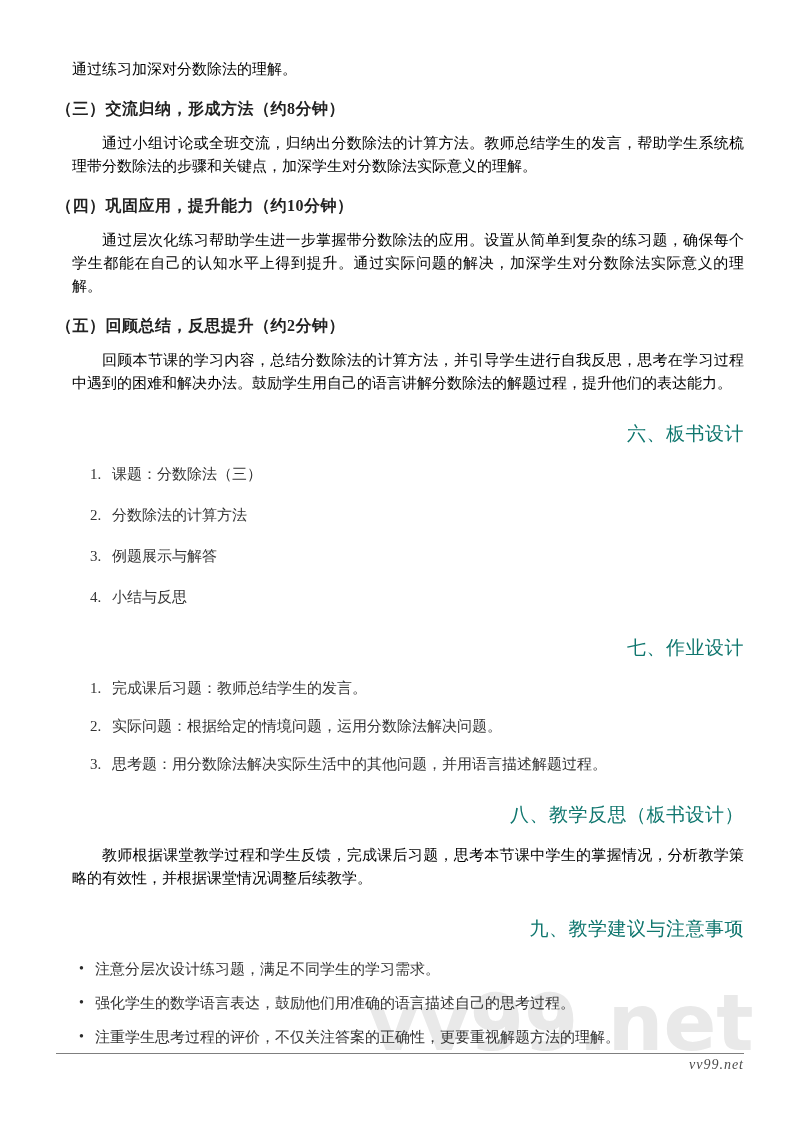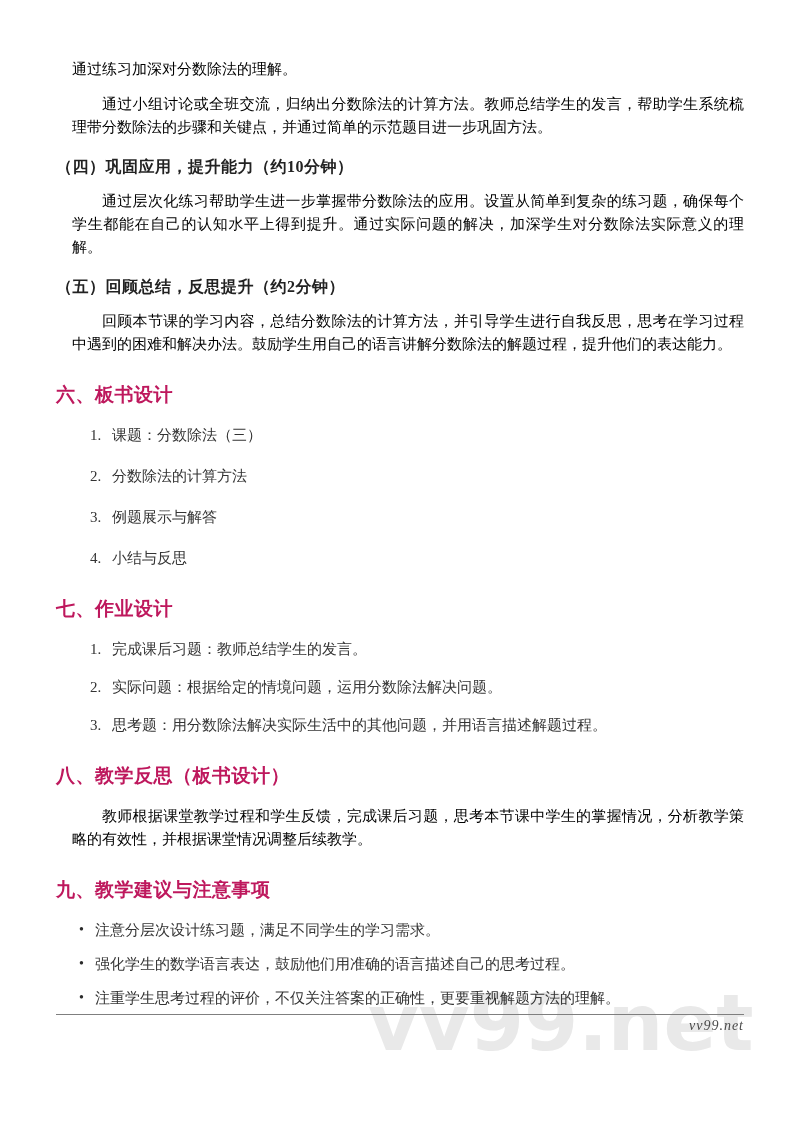--- a/index.html
+++ b/index.html
@@ -31,23 +31,24 @@
     line-height: 23px;
     margin: 16px 0 12px 0;
     font-weight: 700;
     color: #222222;
     letter-spacing: 0.5px;
   }
   h2.section-heading {
     font-size: 19px;
     line-height: 26px;
     margin: 26px 0 16px 0;
-    font-weight: 700;
-    color: #be185d;
+    font-weight: 400;
+    color: #0f766e;
     letter-spacing: 0.5px;
+    text-align: right;
   }
   ol.num-list, ul.dot-list {
     list-style: none;
     margin: 0 0 18px 0;
     padding: 0;
   }
   ol.num-list li {
     position: relative;
     padding-left: 56px;
     font-size: 15px;
@@ -107,21 +108,22 @@
 </style>
 </head>
 <body>
 
 <div class="watermark">vv99.net</div>
 
 <div class="page">
 
   <p class="body-par noindent">通过练习加深对分数除法的理解。</p>
 
-  <p class="body-par">通过小组讨论或全班交流，归纳出分数除法的计算方法。教师总结学生的发言，帮助学生系统梳理带分数除法的步骤和关键点，并通过简单的示范题目进一步巩固方法。</p>
+  <h3 class="step-heading">（三）交流归纳，形成方法（约8分钟）</h3>
+  <p class="body-par">通过小组讨论或全班交流，归纳出分数除法的计算方法。教师总结学生的发言，帮助学生系统梳理带分数除法的步骤和关键点，加深学生对分数除法实际意义的理解。</p>
 
   <h3 class="step-heading">（四）巩固应用，提升能力（约10分钟）</h3>
   <p class="body-par">通过层次化练习帮助学生进一步掌握带分数除法的应用。设置从简单到复杂的练习题，确保每个学生都能在自己的认知水平上得到提升。通过实际问题的解决，加深学生对分数除法实际意义的理解。</p>
 
   <h3 class="step-heading">（五）回顾总结，反思提升（约2分钟）</h3>
   <p class="body-par">回顾本节课的学习内容，总结分数除法的计算方法，并引导学生进行自我反思，思考在学习过程中遇到的困难和解决办法。鼓励学生用自己的语言讲解分数除法的解题过程，提升他们的表达能力。</p>
 
   <h2 class="section-heading">六、板书设计</h2>
   <ol class="num-list">
     <li>

